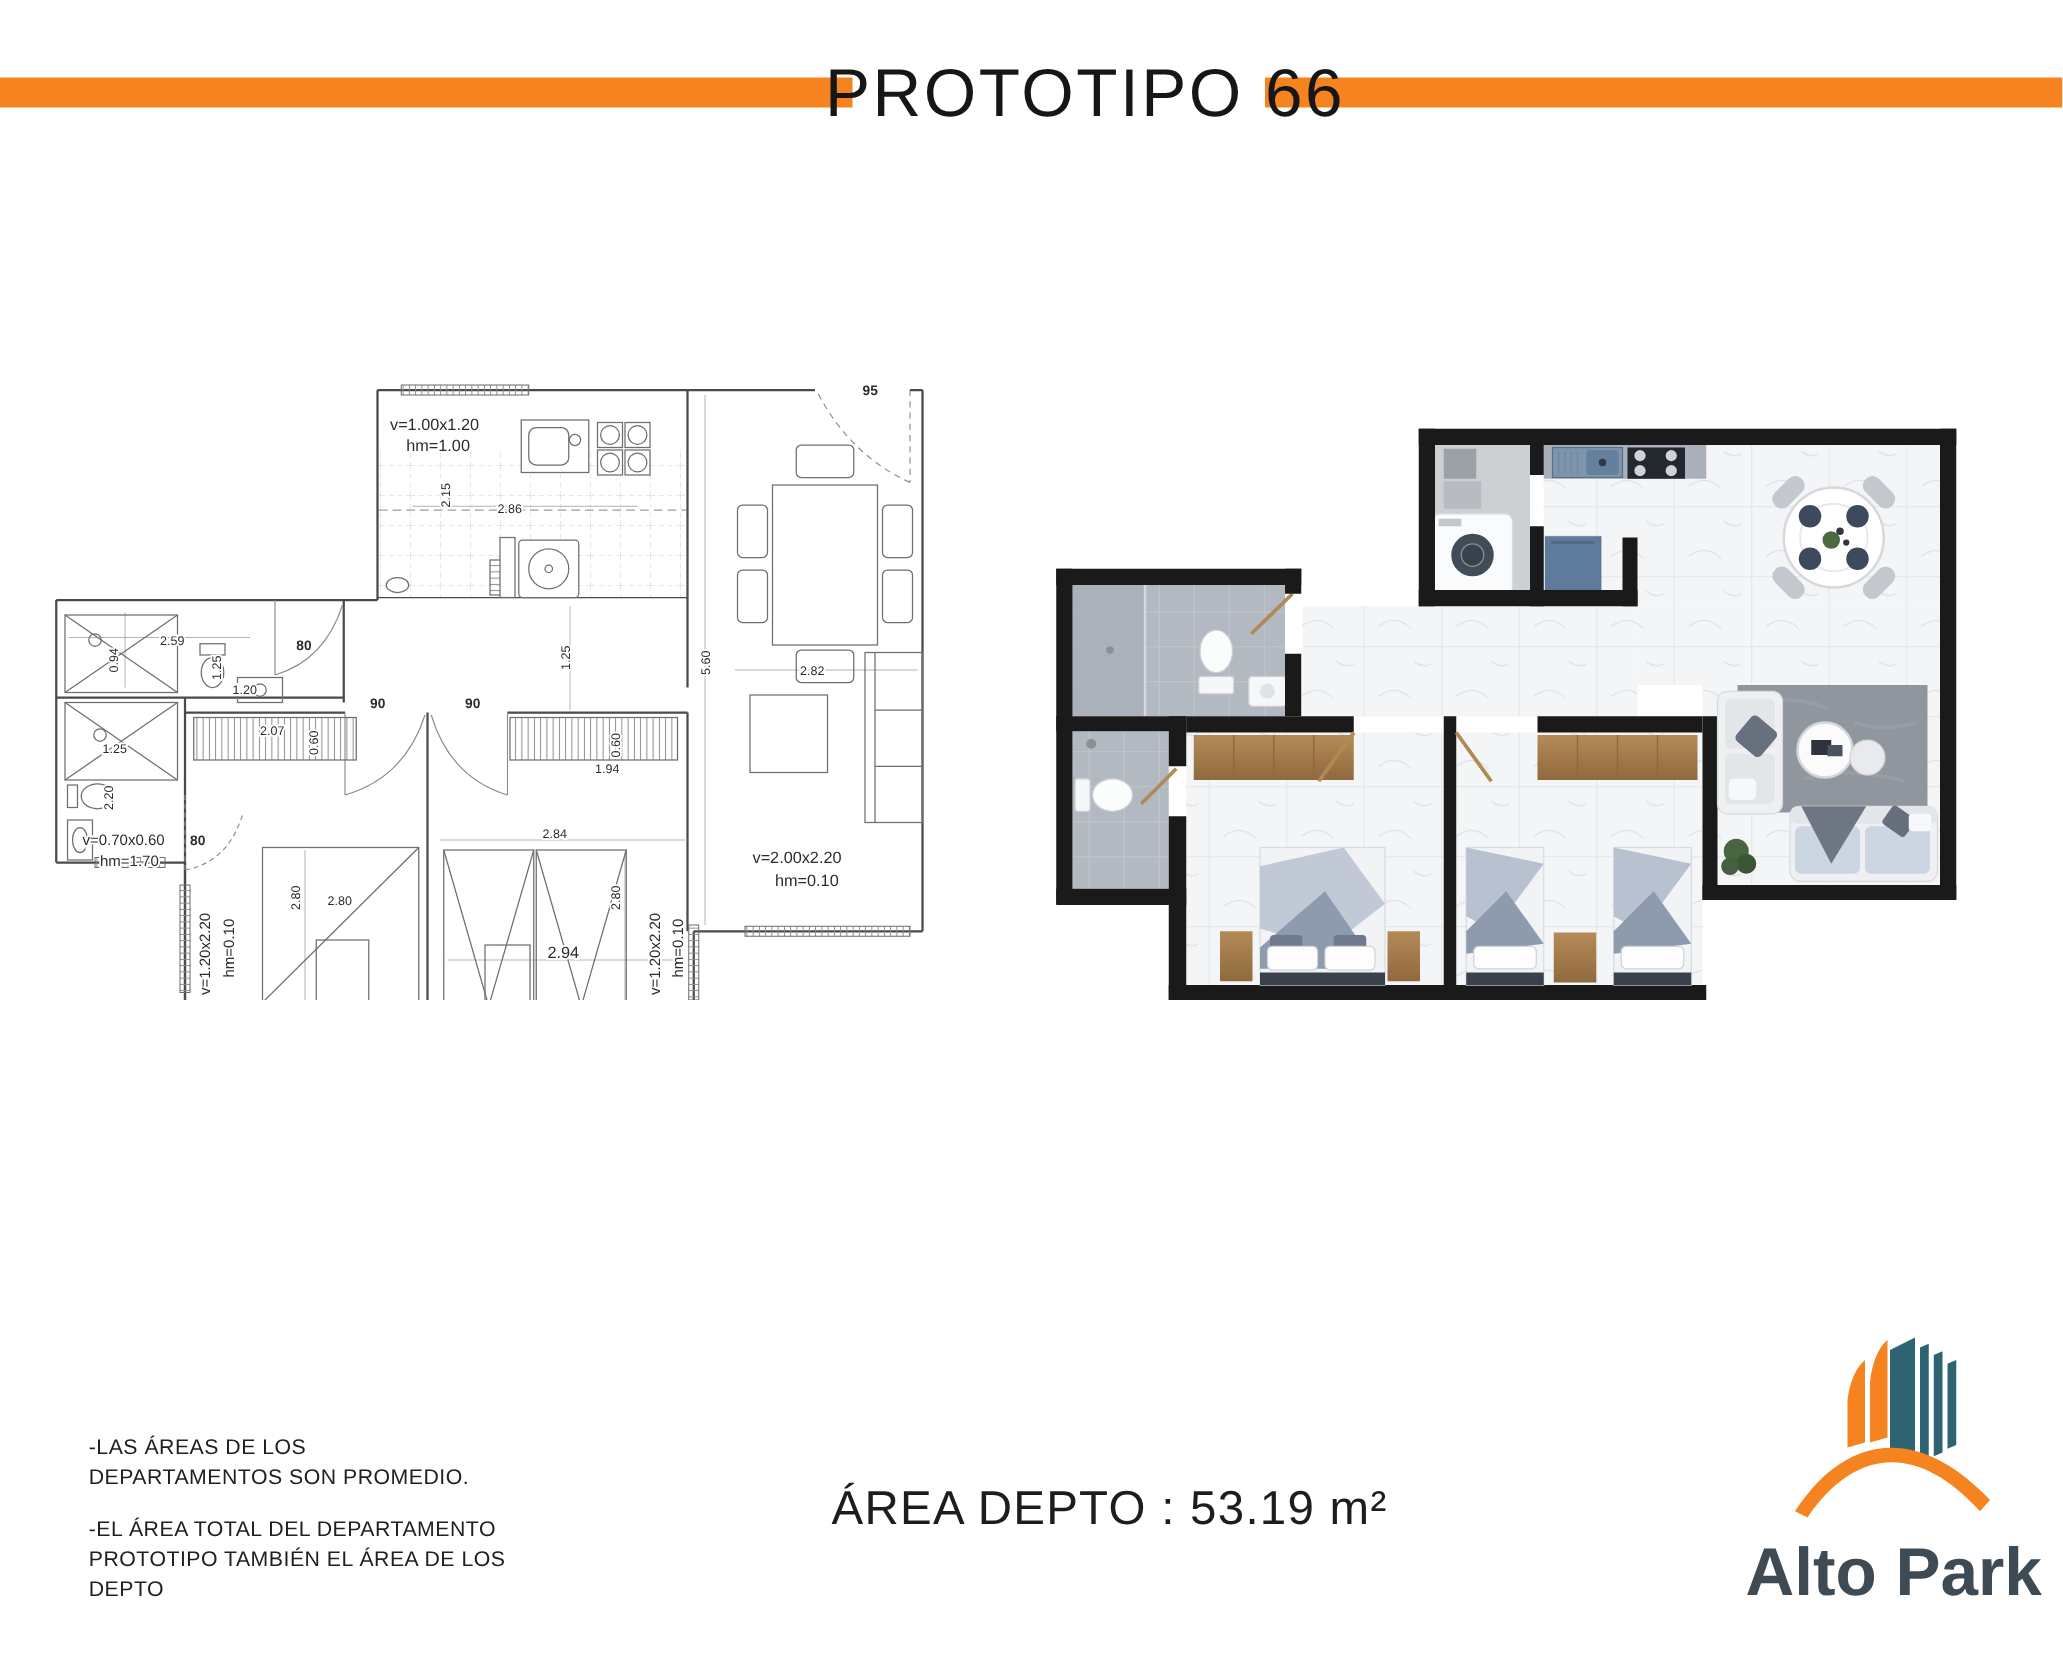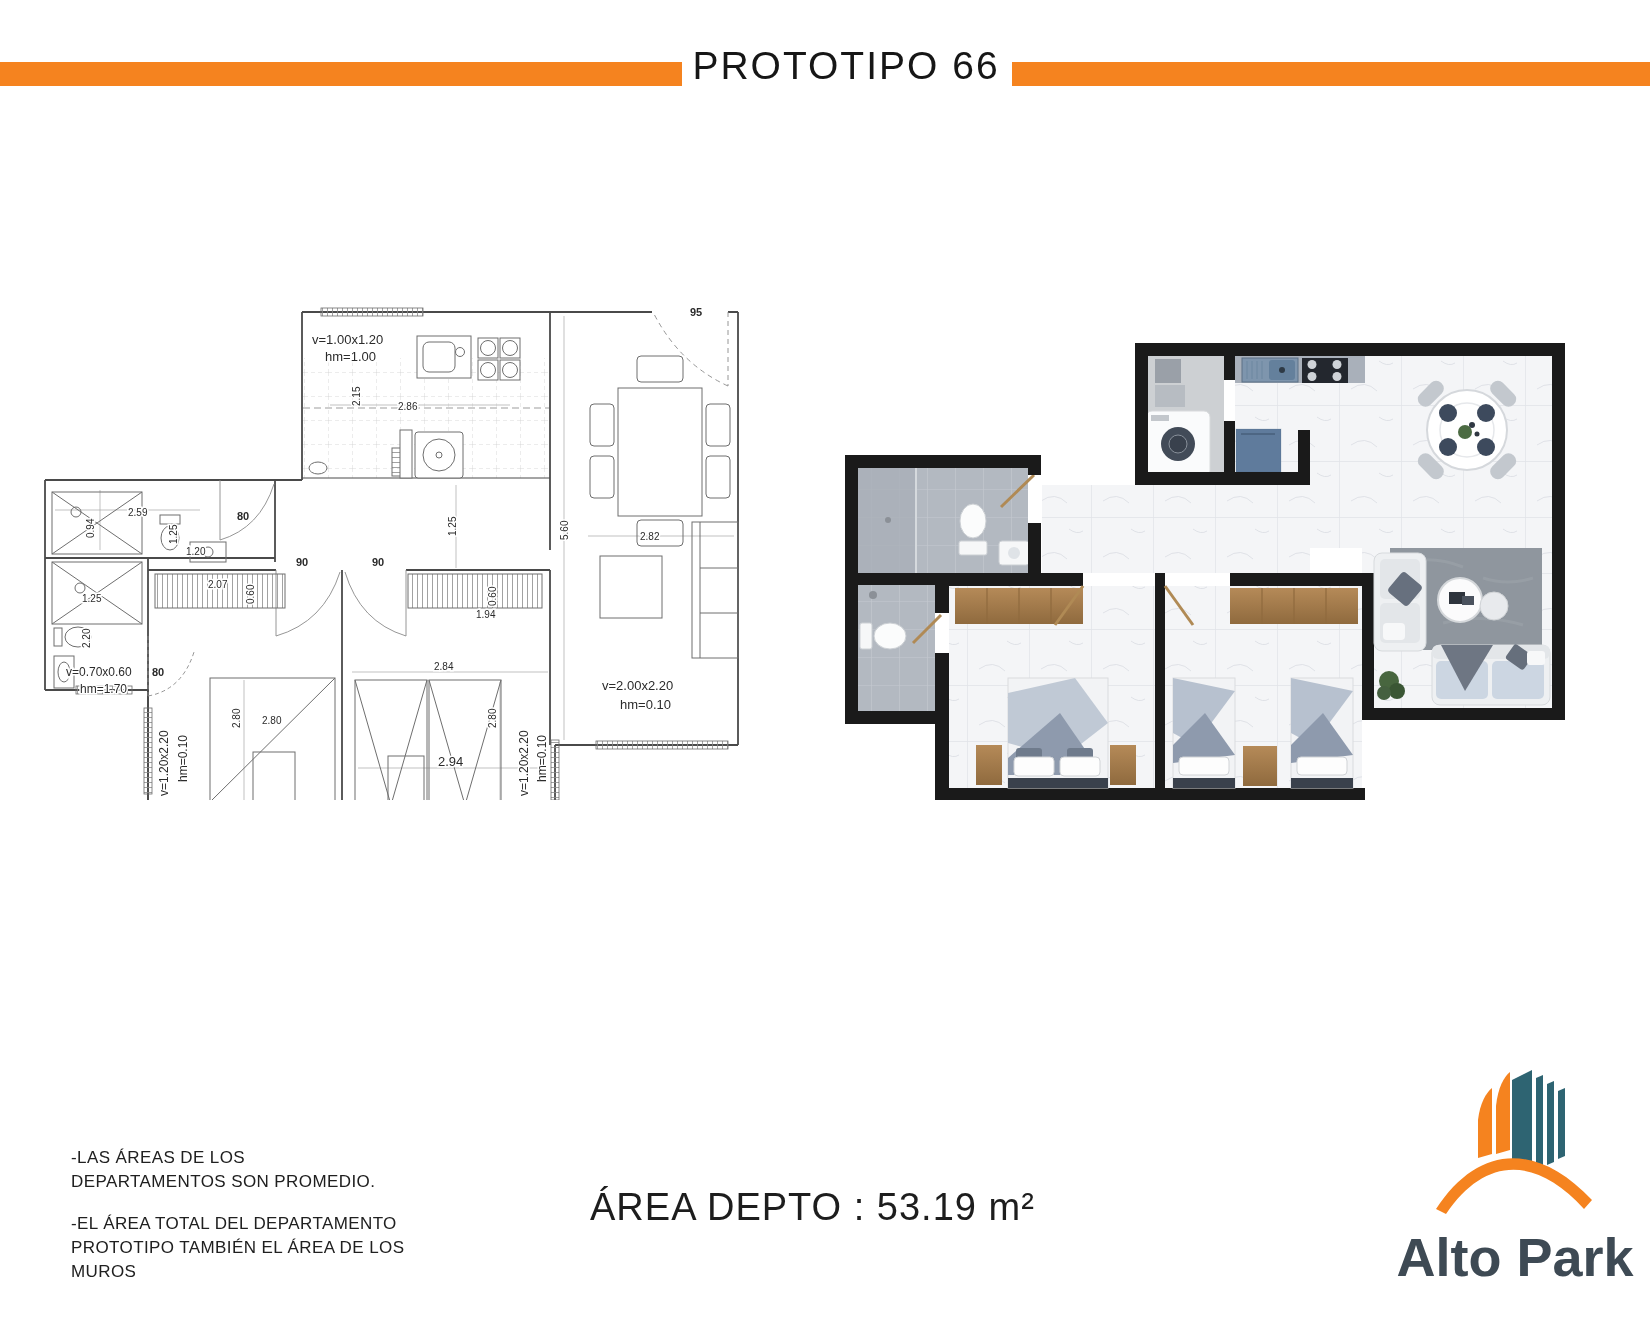--- a/index.html
+++ b/index.html
@@ -2,27 +2,27 @@
 <html><head>
 <meta charset="utf-8">
 <style>
   html,body{margin:0;padding:0;}
   body{width:1650px;height:1339px;position:relative;background:#ffffff;overflow:hidden;
        font-family:"Liberation Sans", sans-serif;color:#1b1b1b;}
   .bar{position:absolute;height:24px;top:62px;}
   .bar-left{left:0;width:682px;}
   .bar-right{left:1012px;width:638px;}
   .page-title{position:absolute;left:660px;top:44px;width:372px;text-align:center;
-      font-size:39px;letter-spacing:2px;font-weight:400;color:#161616;white-space:nowrap;}
+      font-size:54px;letter-spacing:2px;font-weight:400;color:#161616;white-space:nowrap;}
   .blueprint{position:absolute;left:40px;top:300px;}
   .render3d{position:absolute;left:843px;top:293px;}
   .notes{position:absolute;left:23px;top:1146px;width:360px;font-size:17px;
       line-height:24px;letter-spacing:.4px;color:#202020;margin-left:48px;}
   .notes .para2{margin-top:18px;}
-  .area-label{position:absolute;left:590px;top:1186px;width:520px;text-align:left;
+  .area-label{position:absolute;left:590px;top:1186px;width:520px;text-align:right;
       font-size:38px;letter-spacing:1px;color:#1d1d1d;white-space:nowrap;}
   .logo{position:absolute;left:1385px;top:1058px;width:260px;text-align:center;}
   .logo-text{margin-top:4px;font-size:54px;font-weight:700;color:#3E4A54;letter-spacing:0px;}
   svg text{font-family:"Liberation Sans",sans-serif;fill:#2b2b2b;
       paint-order:stroke;stroke:#ffffff;stroke-width:3px;}
 </style>
 </head>
 <body>
 
 <div class="bar bar-left" style="background:#F5831F"></div>
@@ -363,21 +363,21 @@
       <circle cx="554" cy="398" r="8" fill="#3a5634"></circle>
     <circle cx="541" cy="400" r="7" fill="#456040"></circle>
   </g>
 </svg>
 
 <div class="notes">
   <div>-LAS ÁREAS DE LOS</div>
   <div>DEPARTAMENTOS SON PROMEDIO.</div>
   <div class="para2">-EL ÁREA TOTAL DEL DEPARTAMENTO</div>
   <div>PROTOTIPO TAMBIÉN EL ÁREA DE LOS</div>
-  <div>MUROS</div>
+  <div>DEPTO</div>
 </div>
 
 <div class="area-label">ÁREA DEPTO : 53.19 m²</div>
 
 <div class="logo">
   <svg width="170" height="160" viewBox="0 0 170 160">
     <g fill="#2E6472">
       <path d="M82,22 L102,12 V112 L82,120 Z"></path>
       <path d="M106,20 L113,17 V110 L106,113 Z"></path>
       <path d="M117,26 L124,23 V104 L117,107 Z"></path>

